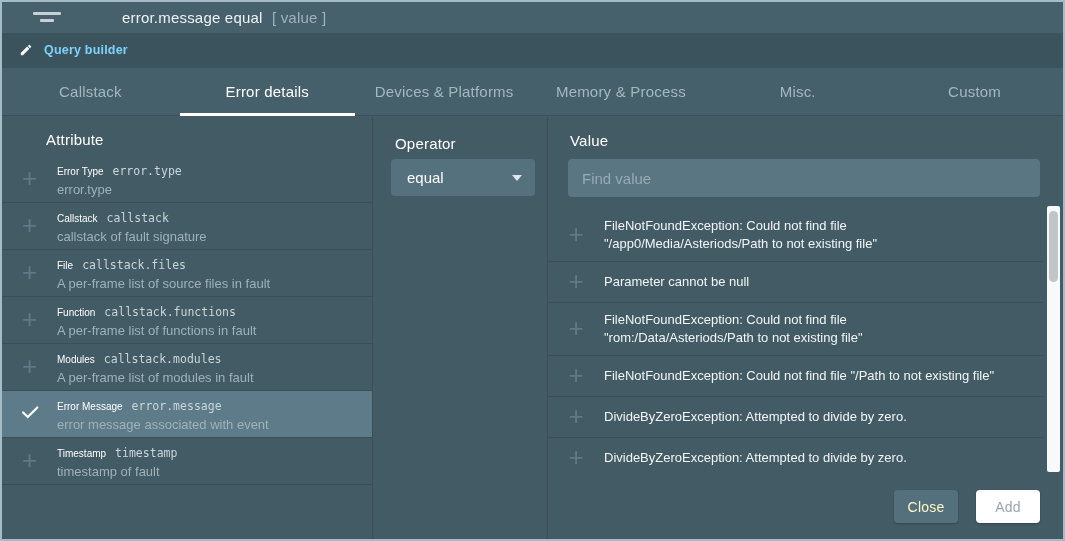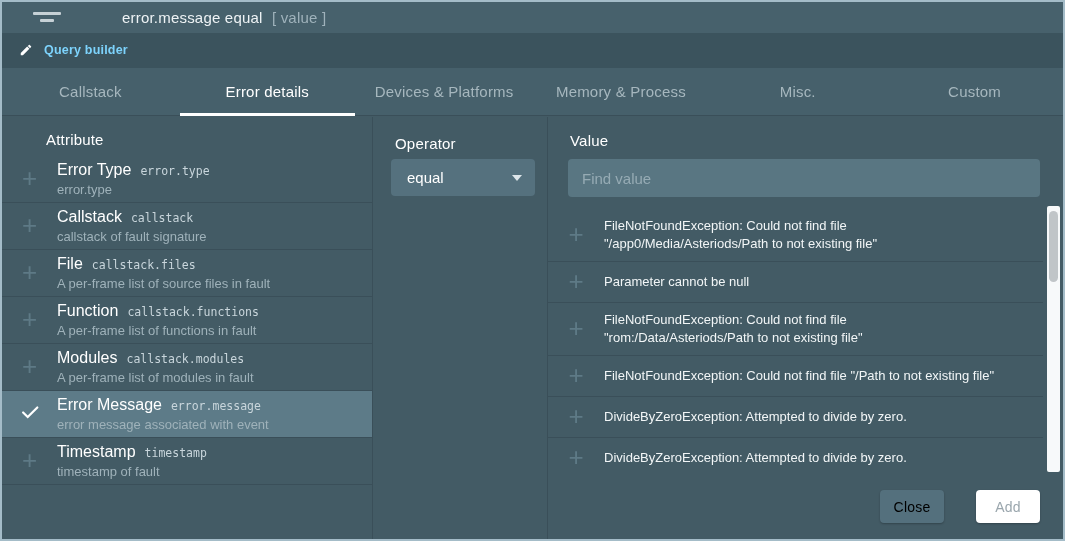--- a/index.html
+++ b/index.html
@@ -45,21 +45,21 @@
   .val-h{padding:15px 0 0 22px;}
   
   .attr-row{height:47px;border-bottom:1px solid var(--divider);display:flex;cursor:pointer;}
   .attr-row.selected{background:var(--selected);}
   .icon-col{width:55px;display:flex;align-items:center;justify-content:center;flex:none;}
   .plus{color:var(--plus);font-size:26px;font-weight:300;line-height:1;margin-top:-2px;}
   .attr-row .check{display:none;}
   .attr-row.selected .check{display:block;}
   .a-text{flex:1;padding-top:5px;overflow:hidden;}
   .a-line1{white-space:nowrap;}
-  .a-title{color:#fff;font-size:16px;}
+  .a-title{color:#fff;font-size:10px;}
   .a-code{font-family:"DejaVu Sans Mono","Liberation Mono",monospace;font-size:11.5px;
           color:var(--textcode);margin-left:9px;}
   .a-desc{color:var(--textdim);font-size:13px;margin-top:3px;}
   
   .dropdown{position:absolute;left:18px;top:42px;width:144px;height:37px;background:var(--dropdown);
             border-radius:4px;display:flex;align-items:center;justify-content:space-between;
             padding:0 13px 0 16px;cursor:pointer;}
   .dropdown .sel{color:#fff;font-size:15px;}
   .caret{width:0;height:0;border-left:5px solid transparent;border-right:5px solid transparent;
          border-top:6px solid #dde6ea;}
@@ -78,21 +78,21 @@
   .scrollbar{position:absolute;right:3px;top:89px;width:13px;height:266px;background:var(--scrolltrack);
              border-radius:2px;}
   .scrollbar .thumb{position:absolute;left:2px;top:5px;width:9px;height:71px;background:var(--scrollthumb);
                     border-radius:4.5px;}
   
   .footer{position:absolute;left:0;right:0;bottom:0;height:66px;}
   .btn{position:absolute;bottom:16px;width:64px;height:33px;border:none;border-radius:4px;
        font-size:14px;font-weight:500;cursor:pointer;letter-spacing:.2px;
        font-family:"Liberation Sans","DejaVu Sans",sans-serif;
        box-shadow:0 1px 2px rgba(0,0,0,.25);}
-  .btn.close{right:119px;background:var(--closebtn);color:#000000;}
+  .btn.close{right:105px;background:var(--closebtn);color:#fef9c3;}
   .btn.add{right:23px;background:#fff;color:var(--addtext);}
 </style>
 </head>
 <body>
 
 <div class="window">
 
   <div class="titlebar">
     <div class="filter-icon">
         <i class="l1"></i>

